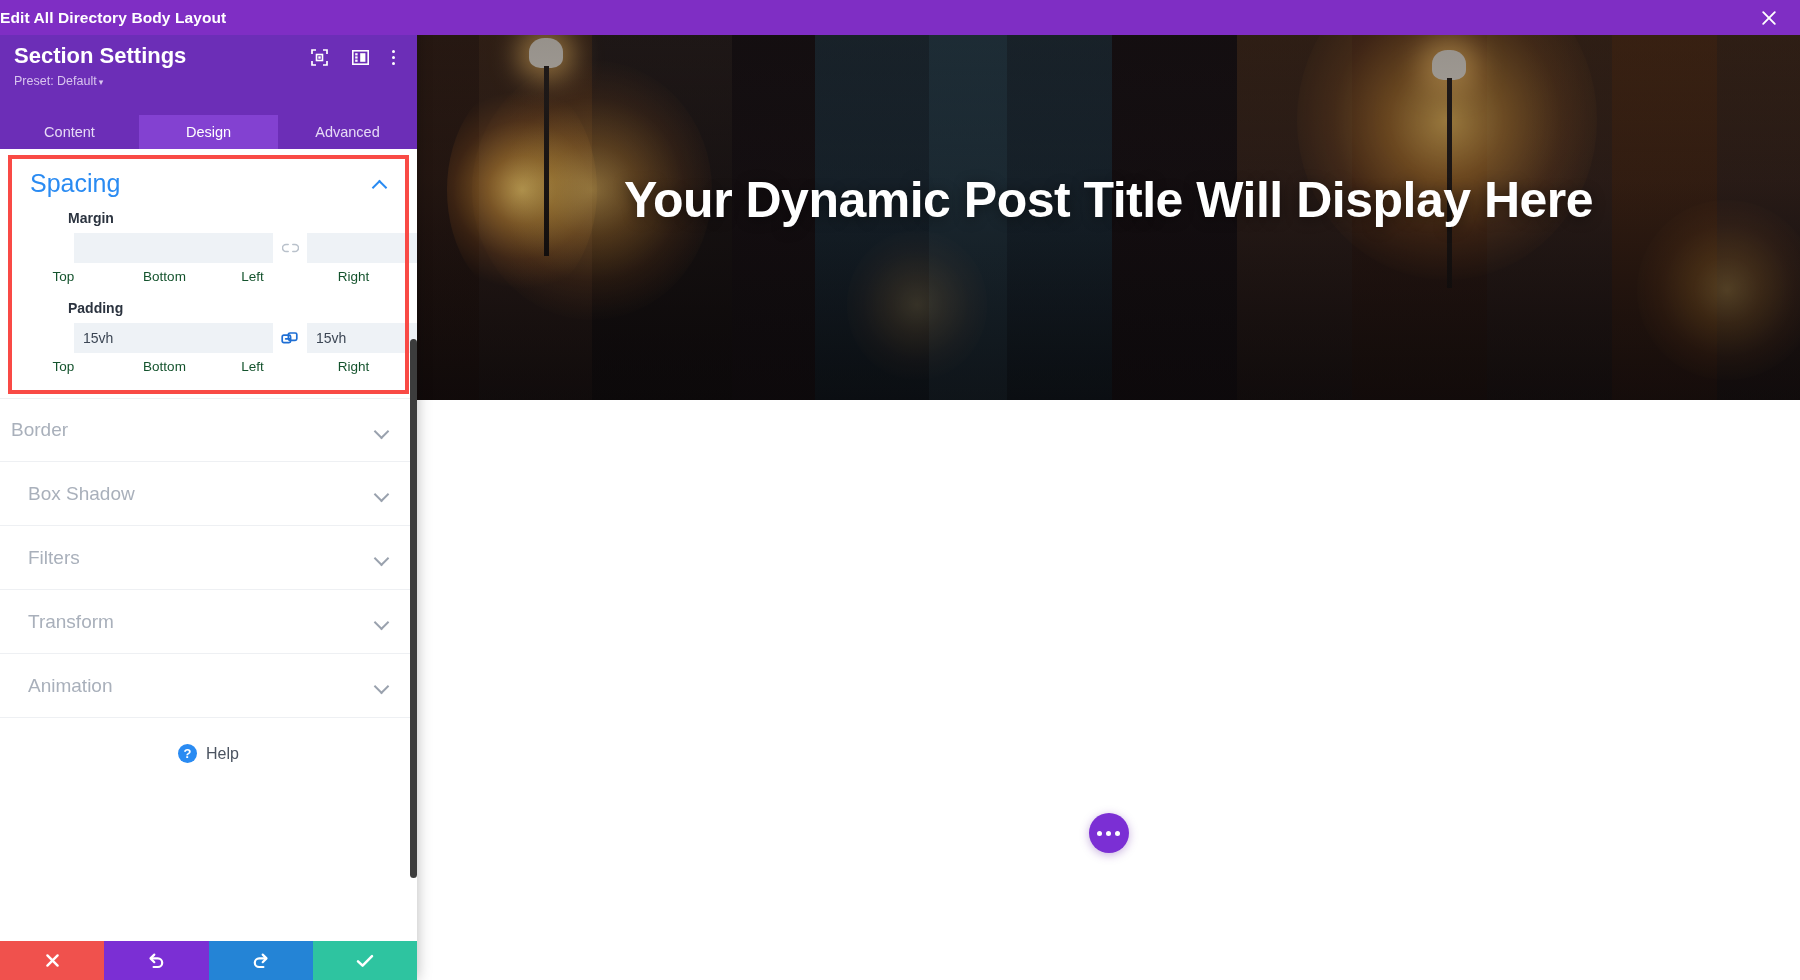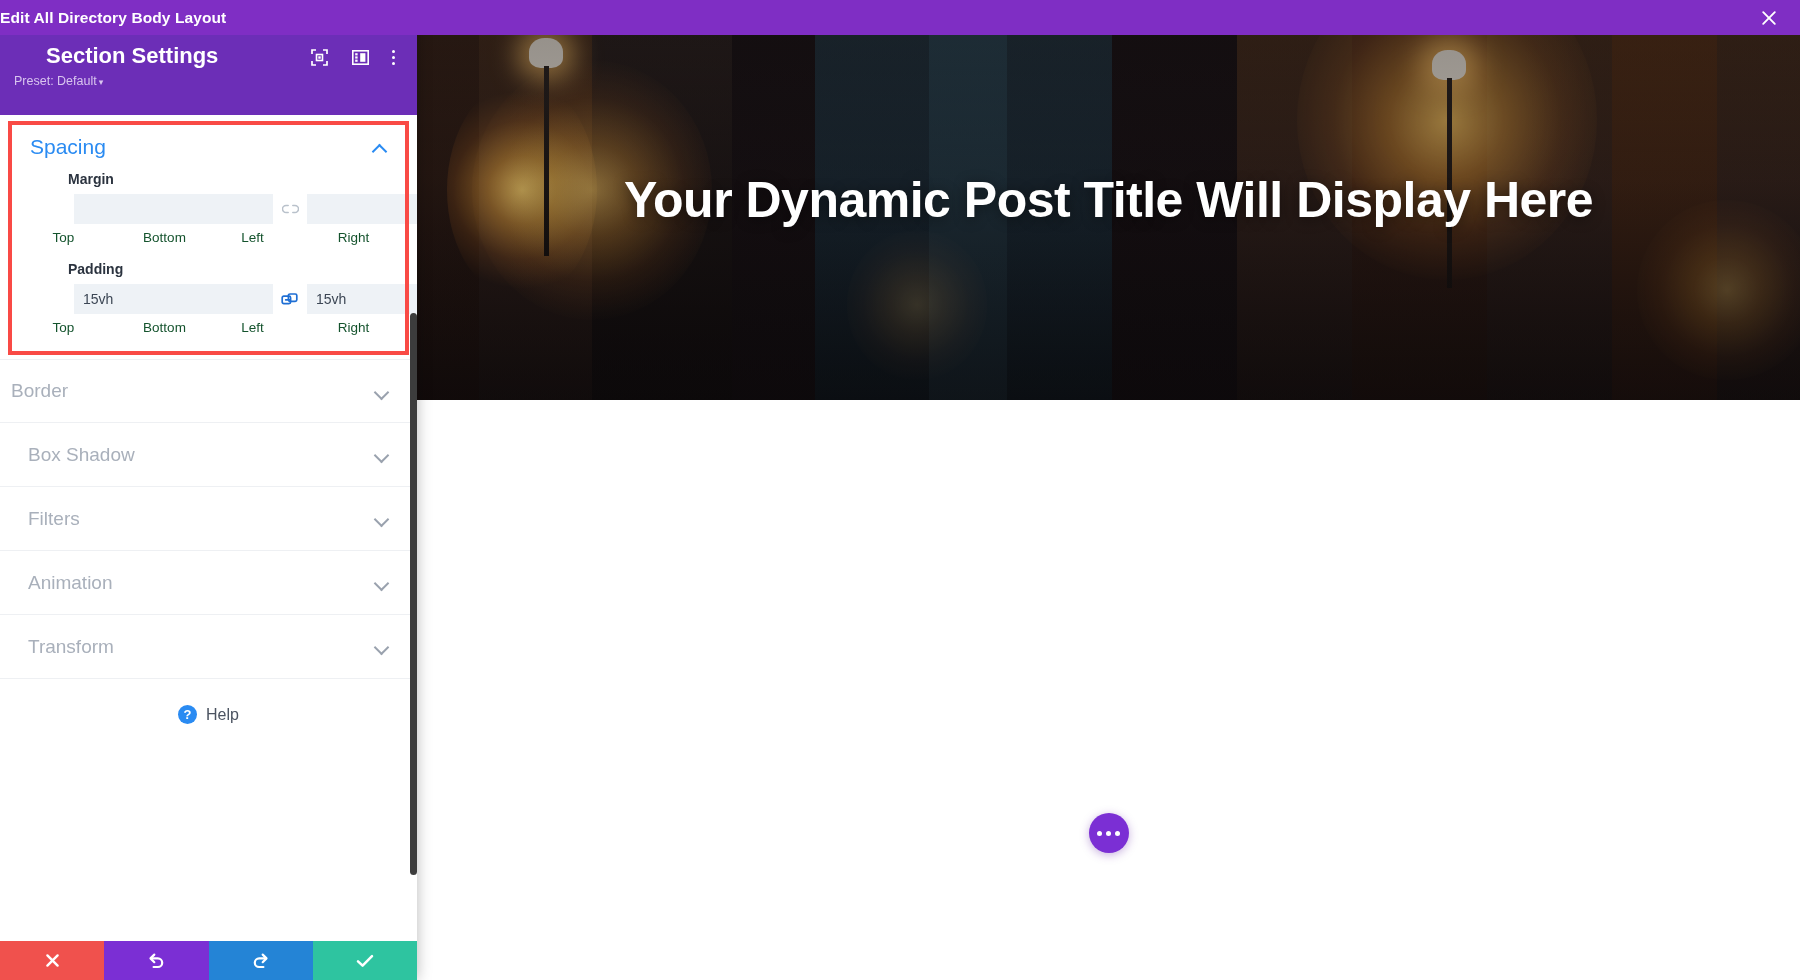--- a/index.html
+++ b/index.html
@@ -38,21 +38,21 @@
   .panel-header {
     background: #6c2eb7;
     flex: 0 0 80px;
     padding: 9px 14px 0 14px;
     position: relative;
   }
   .panel-header .hdr-row {
     display: flex; align-items: flex-start; justify-content: space-between;
   }
   .panel-header h1 {
-    color: #fff; font-size: 22px; font-weight: 700; line-height: 1.05; margin-left: 32px;
+    color: #fff; font-size: 22px; font-weight: 700; line-height: 1.05;
   }
   .panel-header .preset {
     color: #d9c5ef; font-size: 12.5px; margin-top: 7px;
   }
   .panel-header .preset .caret { font-size: 9px; margin-left: 2px; }
   .hdr-icons { display: flex; align-items: center; gap: 23px; margin-top: 4px; padding-right: 8px; }
   .hdr-icons .hicon {
     width: 18px; height: 18px;
     display: flex; align-items: center; justify-content: center;
     cursor: pointer;
@@ -125,21 +125,21 @@
     z-index: 5;
   }
   .spacing-box {
     background: #fff;
     padding: 14px 22px 20px 22px;
   }
   .spacing-head {
     display: flex; align-items: center; justify-content: space-between;
     margin-bottom: 12px;
   }
-  .spacing-head .acc-label { font-size: 21px; color: #2a8bf2; }
+  .spacing-head .acc-label { font-size: 25px; color: #2a8bf2; }
 
   .field-group-label {
     font-size: 14px; font-weight: 700; color: #2b333f;
     margin: 6px 0 7px 2px;
     padding-left: 36px;
   }
   .field-row {
     display: flex; align-items: stretch; margin-left: 44px;
   }
   .pair {
@@ -317,20 +317,25 @@
           </span>
           <span class="kebab">
               <i></i>
               <i></i>
               <i></i>
             </span>
         </div>
       </div>
     </div>
 
+    <nav class="panel-tabs">
+      <div class="tab">Content</div>
+      <div class="tab active">Design</div>
+      <div class="tab">Advanced</div>
+    </nav>
 
     <div class="panel-body">
       <div class="scroll-inner">
 
 
         <div class="spacing-wrap">
           <div class="spacing-outline"></div>
           <div class="spacing-box">
             <div class="spacing-head">
               <span class="acc-label">Spacing</span>
@@ -402,25 +407,25 @@
         </div>
         <div class="accordion">
           <span class="acc-label">Box Shadow</span>
           <span class="chev"></span>
         </div>
         <div class="accordion">
           <span class="acc-label">Filters</span>
           <span class="chev"></span>
         </div>
         <div class="accordion">
+          <span class="acc-label">Transform</span>
+          <span class="chev"></span>
+        </div>
+        <div class="accordion">
           <span class="acc-label">Animation</span>
-          <span class="chev"></span>
-        </div>
-        <div class="accordion">
-          <span class="acc-label">Transform</span>
           <span class="chev"></span>
         </div>
 
         <div class="help-row">
           <span class="help-badge">?</span>
           <span class="help-label">Help</span>
         </div>
 
       </div>
 

